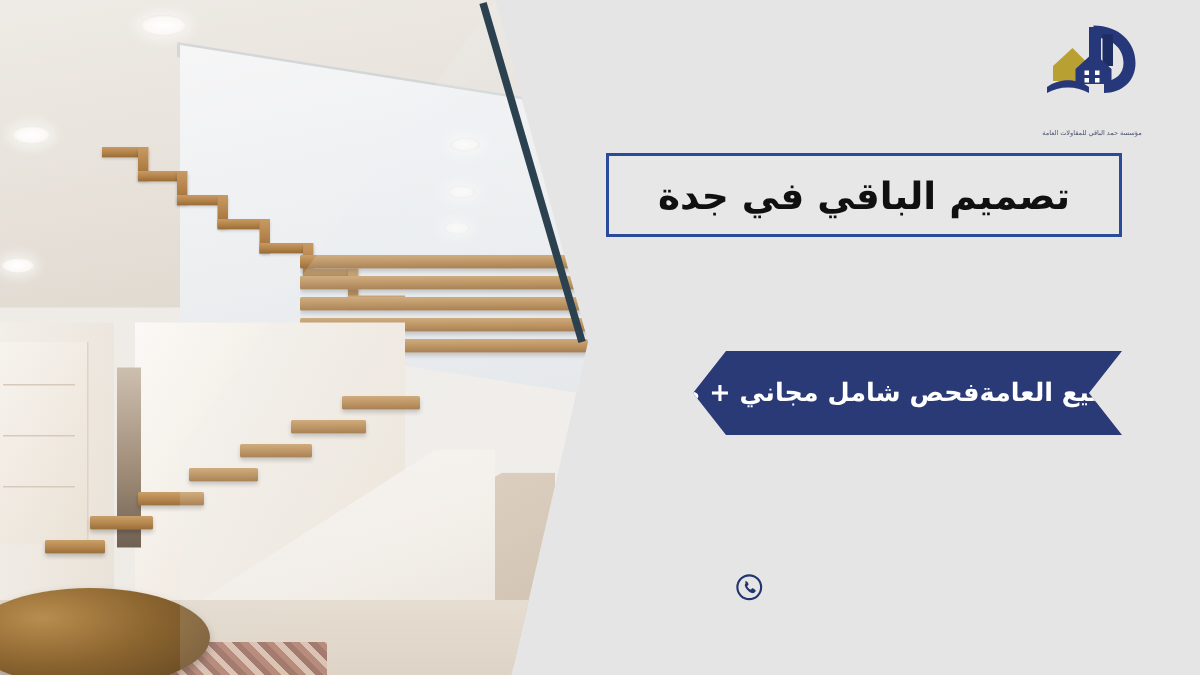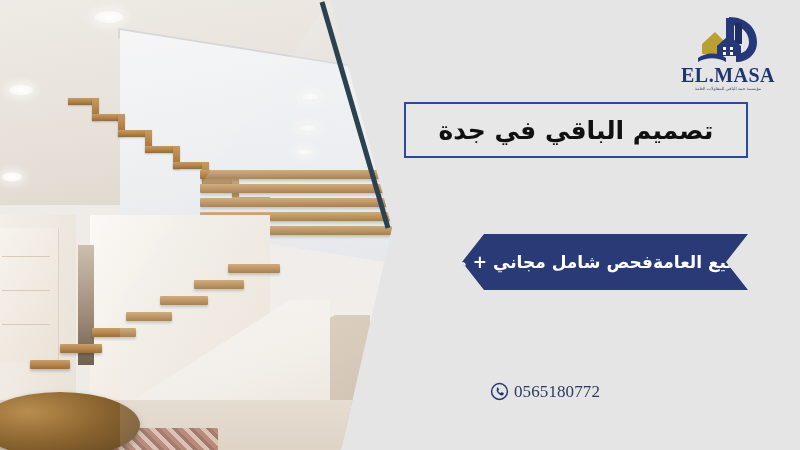--- a/index.html
+++ b/index.html
@@ -201,38 +201,36 @@
       <rect x="30" y="4" width="8" height="26" fill="#27387a"></rect>
       <rect x="39" y="9" width="7" height="21" fill="#1e2d63"></rect>
       <path d="M6 30 L19 18 L31 30 L31 40 L6 40 Z" fill="#b9a033"></path>
       <path d="M21 32 L33 21 L45 32 L45 42 L21 42 Z" fill="#27387a"></path>
       <rect x="27" y="33" width="3" height="3" fill="#fff"></rect>
       <rect x="34" y="33" width="3" height="3" fill="#fff"></rect>
       <rect x="27" y="38" width="3" height="3" fill="#fff"></rect>
       <rect x="34" y="38" width="3" height="3" fill="#fff"></rect>
       <path d="M2 44 C10 38 22 38 30 44 L30 48 C22 43 10 43 2 48 Z" fill="#27387a"></path>
     </svg>
-    <div class="logo-text">EL.MASA</div>
     <div class="logo-sub">مؤسسة حمد الباقي للمقاولات العامة</div>
   </div>
 
   <div class="title-box">
     <span class="title-text">تصميم الباقي في جدة</span>
   </div>
 
   <div class="banner">
     <span class="banner-line">فحص شامل مجاني + ضمان</span>
     <span class="banner-line">على جميع العامة</span>
   </div>
 
   <div class="contact">
     <div class="c-row">
       <span class="c-ico">
         <svg width="19" height="19" viewBox="0 0 24 24">
           <circle cx="12" cy="12" r="10" fill="none" stroke="#22356e" stroke-width="1.8"></circle>
           <path d="M8.6 7.2c.5-.5 1.3-.4 1.7.2l.9 1.4c.3.5.2 1.1-.2 1.5l-.5.5c-.2.2-.2.4-.1.6.5 1 1.5 2 2.5 2.5.2.1.4.1.6-.1l.5-.5c.4-.4 1-.5 1.5-.2l1.4.9c.6.4.7 1.2.2 1.7l-.7.7c-.6.6-1.5.8-2.3.5-2.6-1-4.7-3.1-5.7-5.7-.3-.8-.1-1.7.5-2.3z" fill="#22356e"></path>
         </svg>
       </span>
-      <span class="c-txt">0565180772</span>
     </div>
   </div>
 
 </div>
 
 </body></html>

